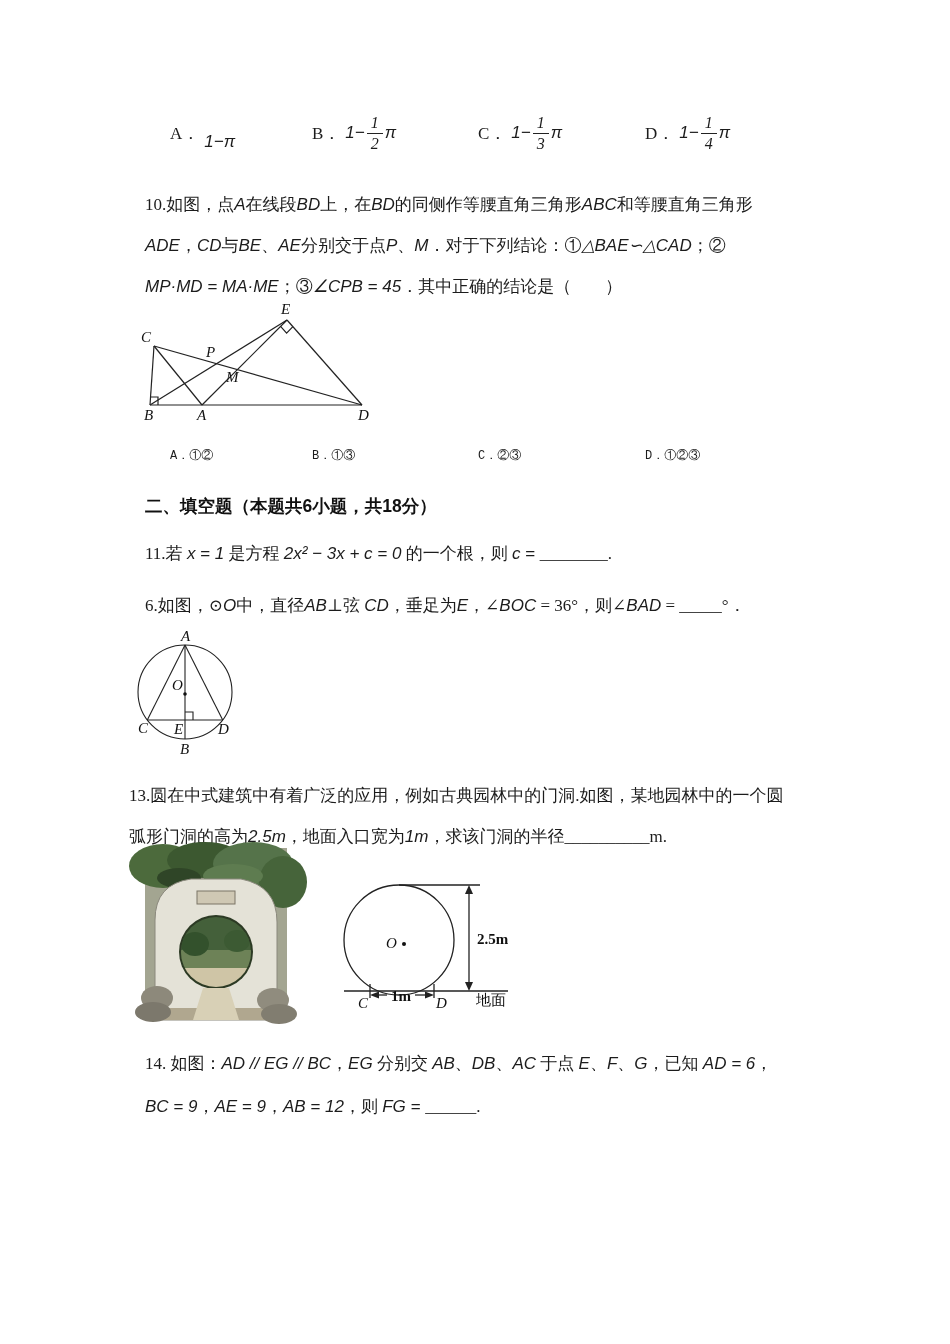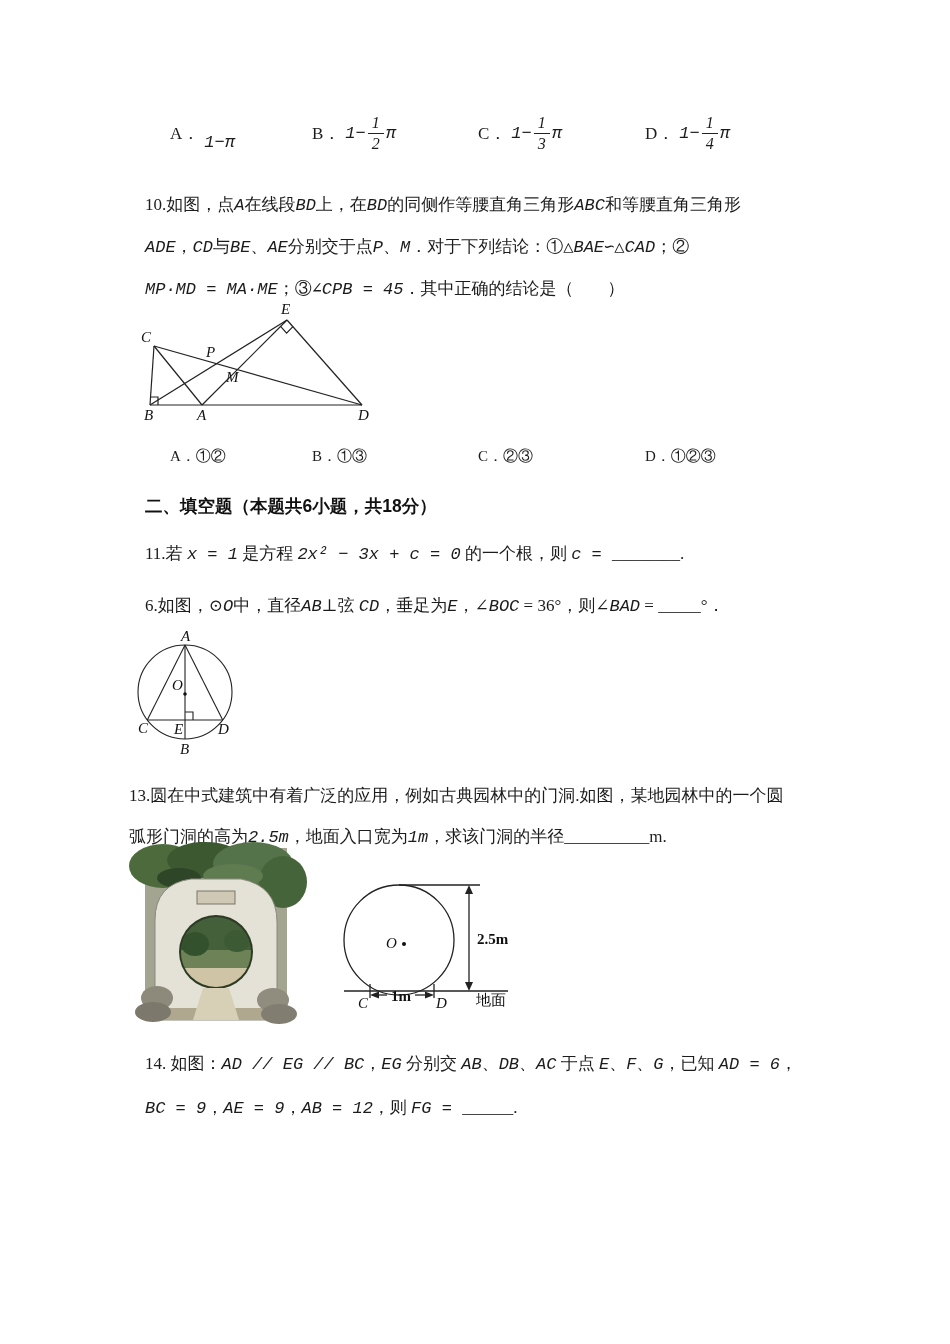--- a/index.html
+++ b/index.html
@@ -3,34 +3,34 @@
 <meta charset="utf-8">
 <style>
   * { margin:0; padding:0; box-sizing:border-box; }
   html,body { background:#ffffff; }
   body {
     width:950px; height:1344px; position:relative;
     font-family:"Liberation Serif","DejaVu Serif",serif;
     color:#1c1c1c; font-size:17px;
   }
   .abs { position:absolute; }
-  .m { font-style:italic; font-family:Liberation Mono, monospace; }
+  .m { font-style:italic; font-family:Liberation Sans, sans-serif; }
   .sm { font-size:17px; }
   .line { line-height:41px; white-space:nowrap; }
   .para { position:absolute; }
   
   .opts9 { position:absolute; left:0; top:108px; width:950px; height:50px; }
   .opt { position:absolute; top:0; height:50px; display:flex; align-items:center; font-size:17px; }
   .olabel { margin-right:5px; }
   .lowered { position:relative; top:9px; }
   .frac { display:inline-flex; flex-direction:column; align-items:center; line-height:1.1; font-style:italic; margin:0 2px; font-size:16px; }
   .frac .num { border-bottom:1.2px solid #222; padding:0 4px 1px; }
   .frac .den { padding-top:1px; }
   
-  .optrow { position:absolute; display:flex; font-size:15px; white-space:nowrap; }
+  .optrow { position:absolute; display:flex; font-size:12px; white-space:nowrap;font-family:Liberation Mono, monospace; }
   
   .sec { position:absolute; font-family:"Liberation Sans","DejaVu Sans",sans-serif; font-weight:bold; font-size:17.5px; color:#111; }
   svg.fig { position:absolute; overflow:visible; }
   .figtext text { font-family:"Liberation Serif","DejaVu Serif",serif; font-style:italic; font-size:15px; fill:#111; }
   .figtext text.up { font-style:normal; }
   .figtext text.bold { font-weight:bold; font-style:normal; }
 </style>
 </head>
 <body>
 

